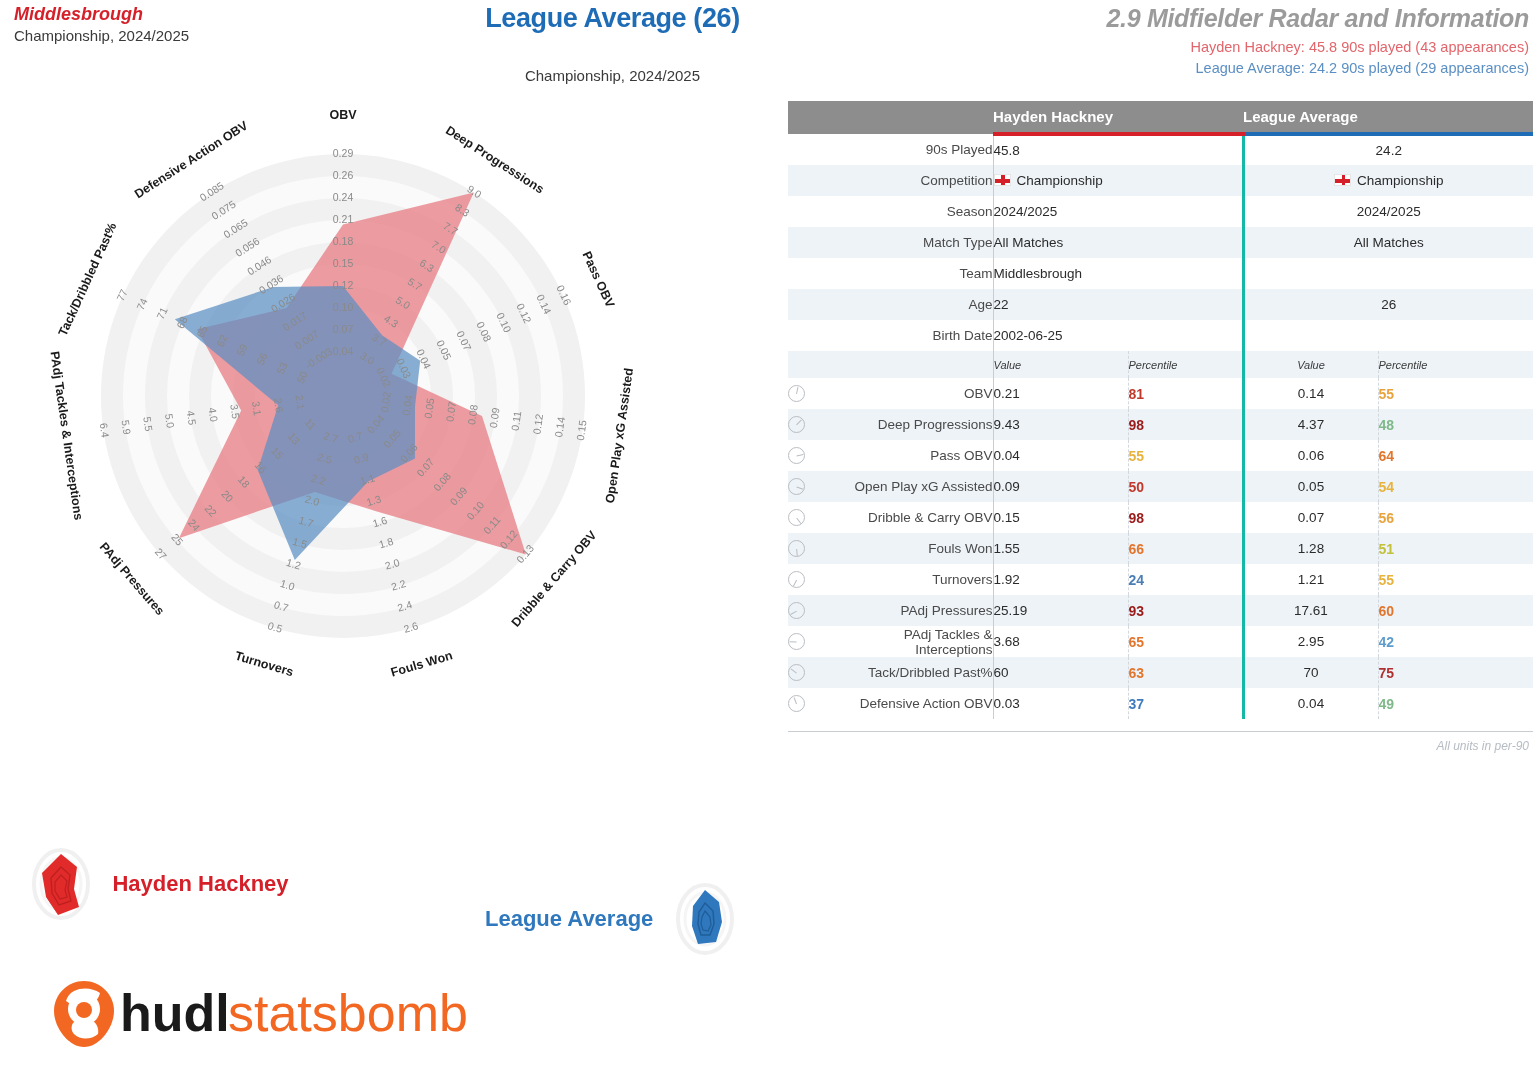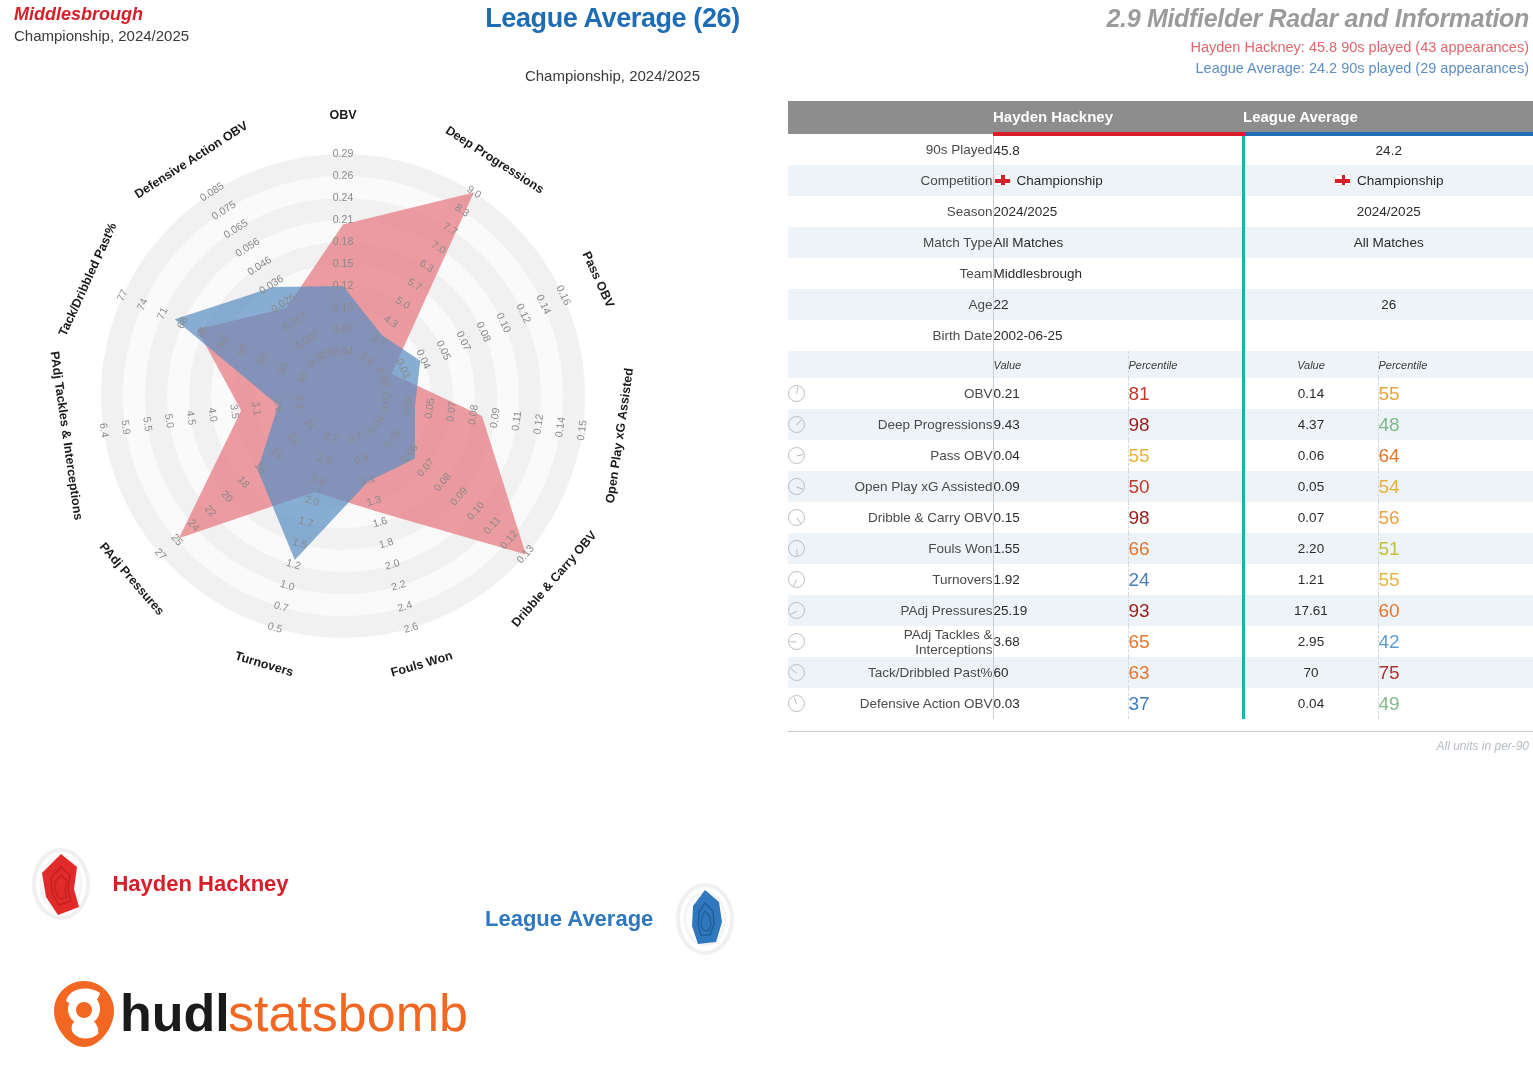--- a/index.html
+++ b/index.html
@@ -28,21 +28,21 @@
   .thead th { background:#8d8d8d; color:#ffffff; height:33px; font-size:15px; font-weight:bold; text-align:left; }
   .thead th.blank { background:#8d8d8d; }
   .thead th.p1 { padding-left:12px; border-bottom:4px solid #d5202a; }
   .thead th.p2 { padding-left:12px; border-bottom:4px solid #1e6cb5; }
 
   .r { height:31px; }
   .r.alt { background:#eef3f8; }
   .lbl { text-align:right; padding-right:12px; color:#4a4a4a; font-size:13.5px; width:205px; }
   .val { padding-left:12px; border-left:1px solid #c8cdd4; }
   .val2 { padding-left:12px; border-left:3px solid #14b8a6;text-align:center; }
-  .pct { padding-left:12px; border-left:1px dashed #d3d8de; font-weight:normal; font-size:19px;}
+  .pct { padding-left:12px; border-left:1px dashed #d3d8de; font-weight:bold; font-size:14px;}
   .vhead { font-style:italic; font-size:11px; color:#3a3a3a; }
   .seph { height:27px; background:#eef3f8; }
 
   .flagicon { display:inline-block; width:17px; height:12px; position:relative; background:#fff;
               border:1px solid #e6e6e6; vertical-align:-1px; margin-right:6px; }
   .flagicon:before { content:""; position:absolute; left:0; top:4px; width:100%; height:3.5px; background:#d5202a; }
   .flagicon:after  { content:""; position:absolute; top:0; left:6.5px; width:3.5px; height:100%; background:#d5202a; }
 
   .pie { display:inline-block; width:17px; height:17px; border-radius:50%;
          border:1.2px solid #b9bdc2; position:relative; vertical-align:-3px; }
@@ -331,21 +331,21 @@
           <td class="val">0.15</td>
           <td class="pct" style="color:#9b1b1b">98</td>
           <td class="val2">0.07</td>
           <td class="pct" style="color:#e8a33d">56</td>
         </tr>
         <tr class="r alt">
           <td class="iconcell"><span class="pie"><i style="transform:rotate(175.63636363636363deg)"></i></span></td>
           <td class="lbl" style="width:163px">Fouls Won</td>
           <td class="val">1.55</td>
           <td class="pct" style="color:#e2762e">66</td>
-          <td class="val2">2.20</td>
+          <td class="val2">1.28</td>
           <td class="pct" style="color:#c3c03a">51</td>
         </tr>
         <tr class="r">
           <td class="iconcell"><span class="pie"><i style="transform:rotate(208.36363636363635deg)"></i></span></td>
           <td class="lbl" style="width:163px">Turnovers</td>
           <td class="val">1.92</td>
           <td class="pct" style="color:#4a7fb5">24</td>
           <td class="val2">1.21</td>
           <td class="pct" style="color:#e8b33d">55</td>
         </tr>

